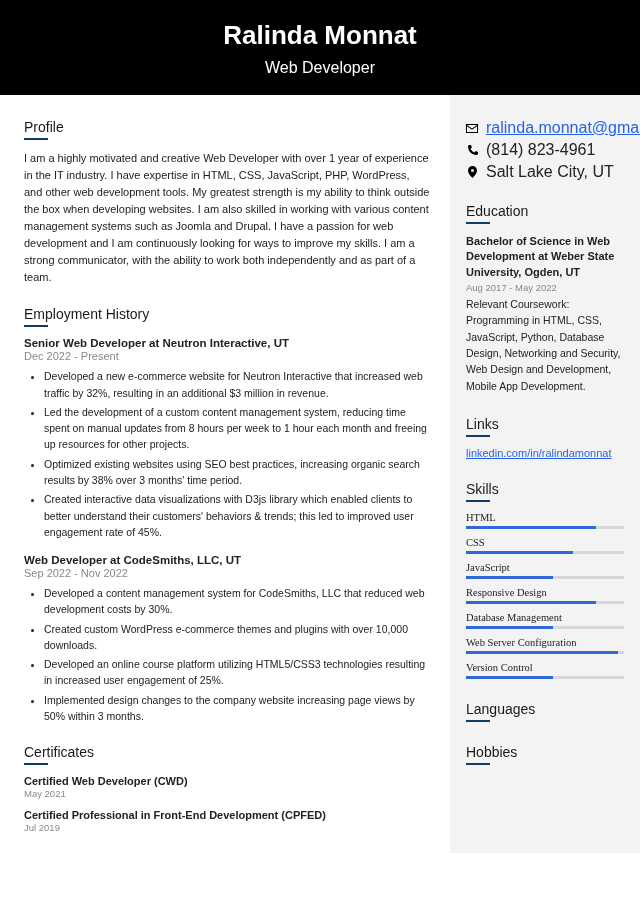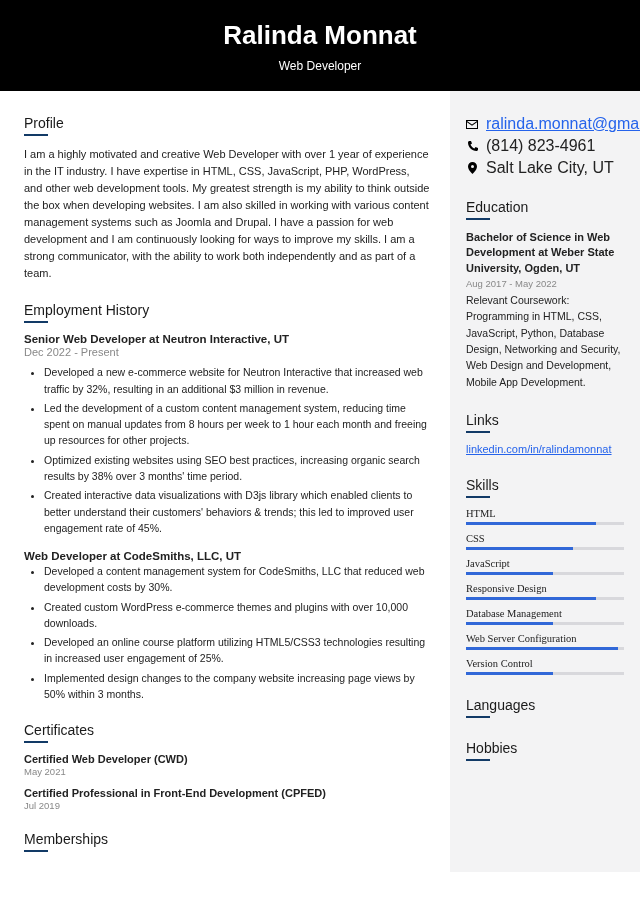--- a/index.html
+++ b/index.html
@@ -1,19 +1,19 @@
 <!DOCTYPE html>
 <html><head>
 <meta charset="utf-8">
 <style>
   * { box-sizing: border-box; margin: 0; padding: 0; }
   body { width: 640px; height: 905px; font-family: -apple-system, 'Segoe UI', sans-serif; background: #fff; overflow: hidden; font-size: 11px; }
   .header { background: #000000; color: #fff; text-align: center; padding: 20px 0 18px; }
   .header h1 { font-size: 26px; font-weight: 700; margin-bottom: 8px; }
-  .header .role { font-size: 12px; font-weight: 300; text-align: center; }
+  .header .role { font-size: 16px; font-weight: 300; text-align: center; }
   .cols { display: flex; }
   .main { flex: 1; padding: 24px 20px 0 24px; color: #222; }
   .side { width: 190px; background: #f3f3f4; padding: 24px 16px 0 16px; color: #222; }
   .sec-title { font-size: 14px; font-weight: 400; margin-bottom: 3px; color: #1a1a1a; }
   .underline { width: 24px; height: 2px; background: #123a66; margin-bottom: 10px; }
   .section { margin-bottom: 20px; }
   .side .section { margin-bottom: 22px; }
   .profile-text { font-size: 11px; line-height: 1.55; }
   .job-title { font-size: 11.5px; font-weight: 700; margin-bottom: 1px; }
   .date { font-size: 11px; color: #888; margin-bottom: 6px; }
@@ -60,20 +60,21 @@
             <div class="date">Dec 2022 - Present</div>
             <ul class="bullets">
               <li>Developed a new e-commerce website for Neutron Interactive that increased web traffic by 32%, resulting in an additional $3 million in revenue.</li>
               <li>Led the development of a custom content management system, reducing time spent on manual updates from 8 hours per week to 1 hour each month and freeing up resources for other projects.</li>
               <li>Optimized existing websites using SEO best practices, increasing organic search results by 38% over 3 months' time period.</li>
               <li>Created interactive data visualizations with D3js library which enabled clients to better understand their customers' behaviors &amp; trends; this led to improved user engagement rate of 45%.</li>
             </ul>
           </div>
           <div class="job">
             <div class="job-title">Web Developer at CodeSmiths, LLC, UT</div>
+            <div class="date">Sep 2022 - Nov 2022</div>
             <ul class="bullets">
               <li>Developed a content management system for CodeSmiths, LLC that reduced web development costs by 30%.</li>
               <li>Created custom WordPress e-commerce themes and plugins with over 10,000 downloads.</li>
               <li>Developed an online course platform utilizing HTML5/CSS3 technologies resulting in increased user engagement of 25%.</li>
               <li>Implemented design changes to the company website increasing page views by 50% within 3 months.</li>
             </ul>
           </div>
         </div>
     </div>
 
@@ -81,24 +82,20 @@
       <div class="sec-title">Certificates</div>
       <div class="underline"></div>
       <div id="certs">
           <div class="cert-title">Certified Web Developer (CWD)</div>
           <div class="cert-date">May 2021</div>
           <div class="cert-title">Certified Professional in Front-End Development (CPFED)</div>
           <div class="cert-date">Jul 2019</div>
         </div>
     </div>
 
-    <div class="section">
-      <div class="sec-title">Memberships</div>
-      <div class="underline"></div>
-    </div>
 
   </div>
 
   <div class="side">
 
     <div class="section">
       <div class="contact-row">
         <span class="icon">
           <svg width="12" height="9" viewBox="0 0 12 9">
               <path fill="#000" d="M0 0h12v9H0zM1 1l5 3.5L11 1v-.001H1zm0 1.2V8h10V2.2L6 5.7z"></path>

